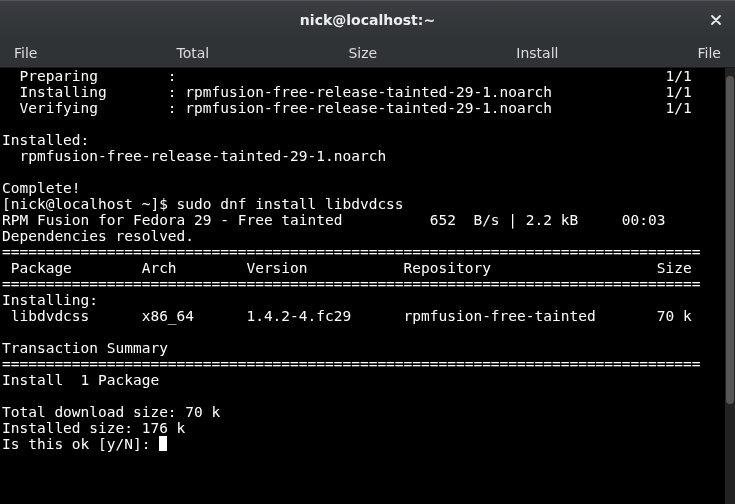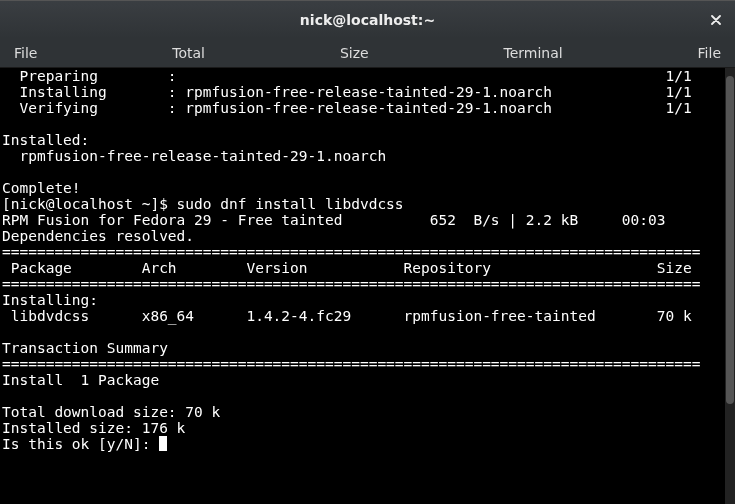--- a/index.html
+++ b/index.html
@@ -106,21 +106,21 @@
           <path d="M1 1 L9 9 M9 1 L1 9" stroke="#eee" stroke-width="1.8" stroke-linecap="round"></path>
         </svg>
     </span>
   </div>
 </div>
 
 <div class="menubar">
   <div class="menubar-item">File</div>
   <div class="menubar-item">Total</div>
   <div class="menubar-item">Size</div>
-  <div class="menubar-item">Terminal</div>
+  <div class="menubar-item">Install</div>
   <div class="menubar-item">File</div>
 </div>
 
 <div class="terminal">
   <div class="terminal-text"><span>  Preparing        :                                                        1/1</span>
 <span>  Installing       : rpmfusion-free-release-tainted-29-1.noarch             1/1</span>
 <span>  Verifying        : rpmfusion-free-release-tainted-29-1.noarch             1/1</span>
 <span></span>
 <span>Installed:</span>
 <span>  rpmfusion-free-release-tainted-29-1.noarch</span>

